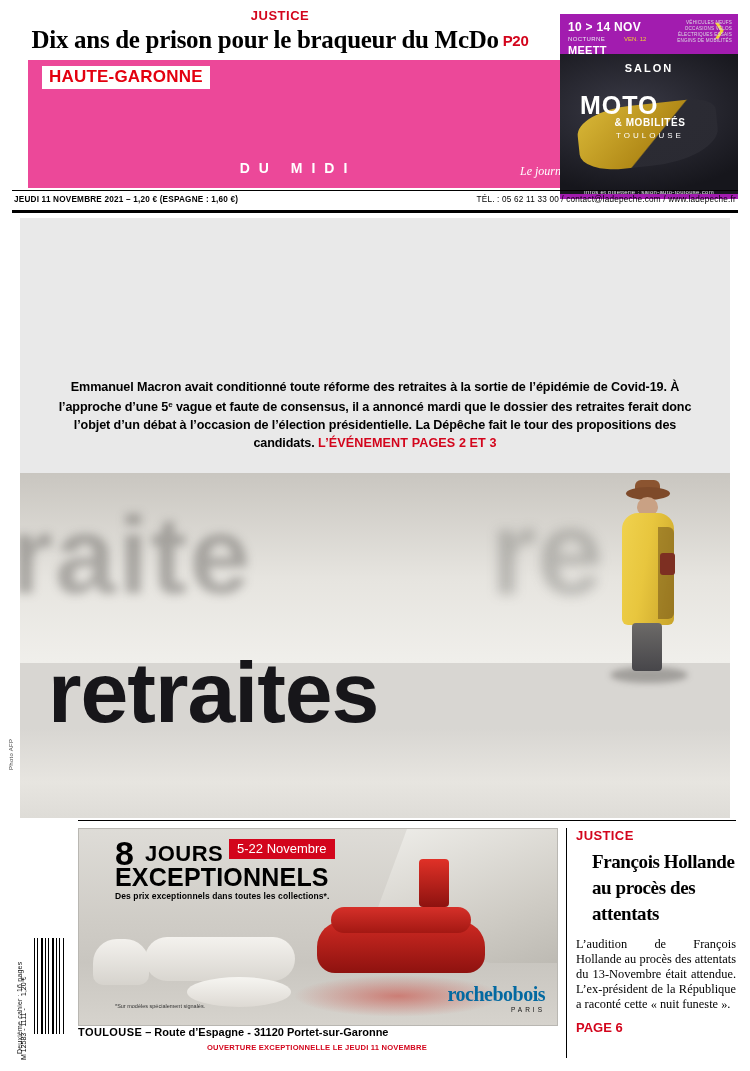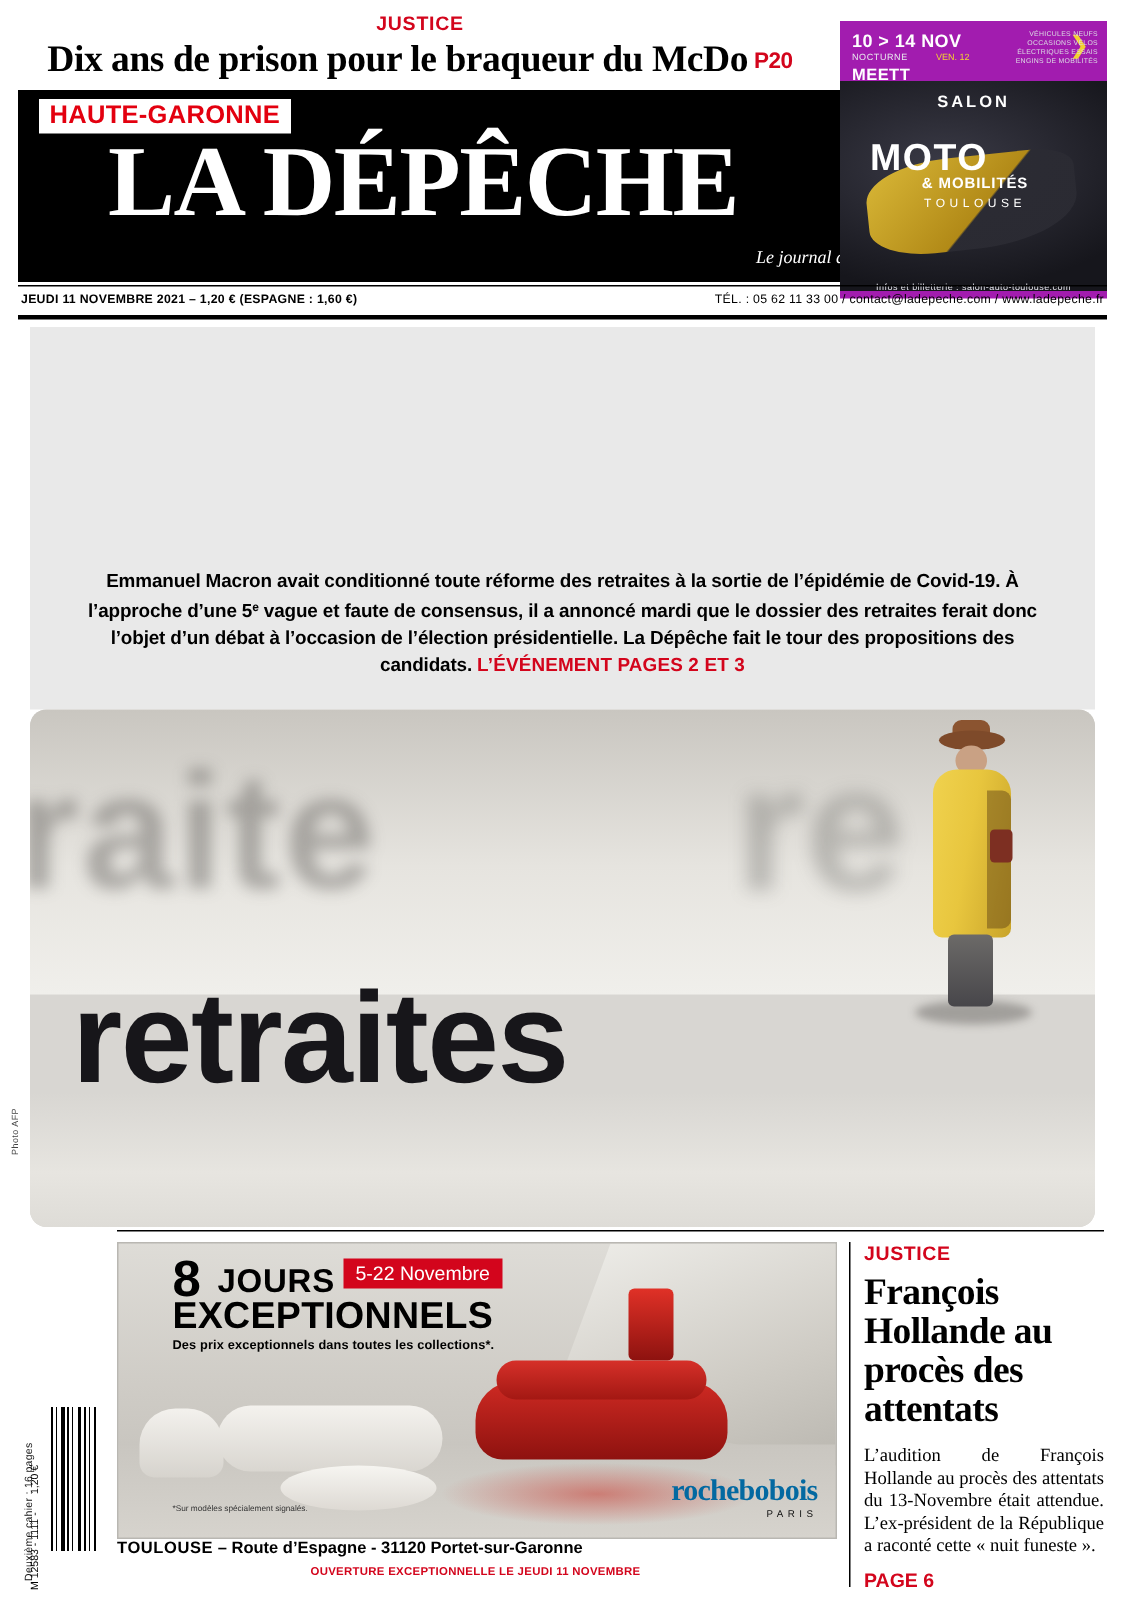--- a/index.html
+++ b/index.html
@@ -57,24 +57,24 @@
     font-family: "Liberation Sans", sans-serif;
     font-weight: bold;
     font-size: 15px;
     vertical-align: 2px;
     margin-left: 4px;
   }
 
   
   .masthead {
     position: absolute;
-    left: 12px; top: 60px;
+    left: 28px; top: 60px;
     width: 640px;
     height: 128px;
-    background: #000000;
+    background: #ec4899;
     overflow: hidden;
   }
   .region-tag {
     position: absolute;
     left: 14px; top: 6px;
     background: #fff;
     color: #e3000f;
     font-family: "Liberation Sans", sans-serif;
     font-weight: bold;
     font-size: 17px;
@@ -317,21 +317,20 @@
   }
 
   
   .photo {
     position: absolute;
     left: 20px; top: 473px;
     width: 710px;
     height: 345px;
     overflow: hidden;
     background: #d8d6d2;
-    border-radius: 11px;
   }
   .photo .blurtop {
     position: absolute; left: 0; top: 0; width: 710px; height: 190px;
     background: linear-gradient(180deg,#c9c6c0 0%, #e6e4df 55%, #f0efeb 100%);
     filter: blur(0.5px);
   }
   .photo .ghost {
     position: absolute;
     left: -10px; top: 18px;
     font-family: "Liberation Sans", sans-serif;
@@ -540,23 +539,24 @@
     font-family: "Liberation Sans", sans-serif;
     font-weight: bold;
     font-size: 13px;
     color: #d3051c;
     letter-spacing: .4px;
   }
   .col-right .headline {
     margin-top: 6px;
     font-family: "Liberation Serif", serif;
     font-weight: bold;
-    font-size: 25px;
+    font-size: 19px;
     line-height: 26px;
     letter-spacing: -0.4px;
+    margin-left: 16px;
   }
   .col-right .body {
     margin-top: 10px;
     font-family: "Liberation Serif", serif;
     font-size: 12.4px;
     line-height: 15px;
     text-align: justify;
   }
   .col-right .pageref {
     margin-top: 8px;
@@ -629,21 +629,21 @@
 
   <div class="teaser">
     <div class="teaser-kicker">JUSTICE</div>
     <div class="teaser-head">
       <span>Dix ans de prison pour le braqueur du McDo</span><span class="teaser-page">P20</span>
     </div>
   </div>
 
   <div class="masthead">
     <div class="region-tag">HAUTE-GARONNE</div>
-    <div class="logo">LA DÉPÊCHE</div>
+    <div class="logo-sub">DU MIDI</div>
     <div class="logo-slogan">Le journal de la démocratie</div>
   </div>
 
   <div class="ad-top">
     <div class="bg-curve"></div>
     <div class="moto"></div>
     <div class="ad-dates">10 &gt; 14 NOV</div>
     <div class="ad-noct">NOCTURNE</div>
     <div class="ad-noct2">VEN. 12</div>
     <div class="ad-meett">MEETT</div>

